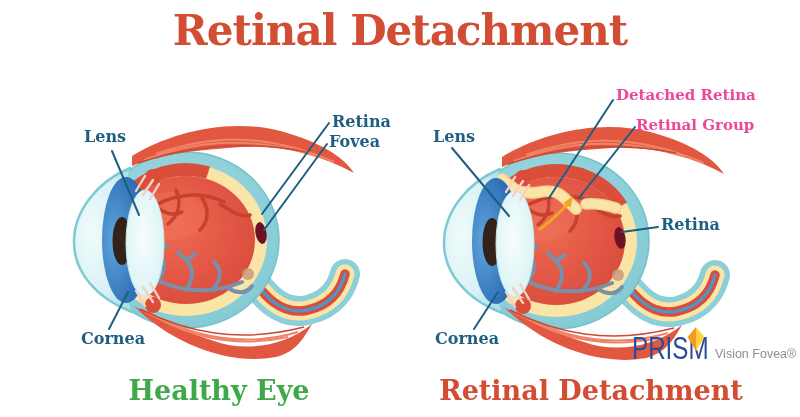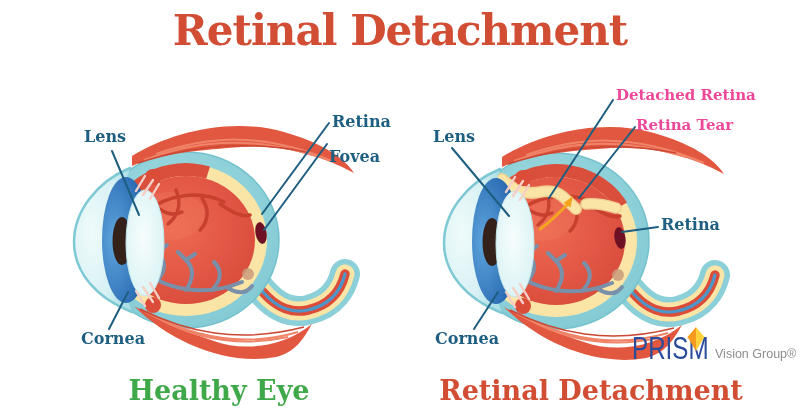--- a/index.html
+++ b/index.html
@@ -168,34 +168,34 @@
       <line x1="452" y1="148" x2="509" y2="216"></line>
       <line x1="658" y1="227" x2="622" y2="232"></line>
       <line x1="474" y1="329" x2="498" y2="292"></line>
     </g>
   </svg>
 
   <div class="title">Retinal Detachment</div>
 
   <div class="lbl" style="left:84px;top:129px">Lens</div>
   <div class="lbl" style="left:332px;top:114px">Retina</div>
-  <div class="lbl" style="left:329px;top:149px">Fovea</div>
+  <div class="lbl" style="left:329px;top:134px">Fovea</div>
   <div class="lbl" style="left:81px;top:331px">Cornea</div>
 
   <div class="lbl red" style="left:616px;top:88px">Detached Retina</div>
-  <div class="lbl red" style="left:636px;top:118px">Retina Tear</div>
+  <div class="lbl red" style="left:636px;top:118px">Retinal Group</div>
   <div class="lbl" style="left:433px;top:129px">Lens</div>
   <div class="lbl" style="left:661px;top:217px">Retina</div>
   <div class="lbl" style="left:435px;top:331px">Cornea</div>
 
   <div class="caption green" style="left:219px;top:377px">Healthy Eye</div>
   <div class="caption red" style="left:591px;top:377px">Retinal Detachment</div>
 
   <div class="logo">
     <span class="name">PRISM</span>
     <svg class="diamond" width="18" height="25" viewBox="0 0 18 25">
       <polygon points="9,0 9,24 0.5,10" fill="#F49A1E"></polygon>
       <polygon points="9,0 17.5,10 9,24" fill="#FFD23E"></polygon>
     </svg>
-    <span class="suffix">Vision Group®</span>
+    <span class="suffix">Vision Fovea®</span>
   </div>
 
 </div>
 
 </body></html>

